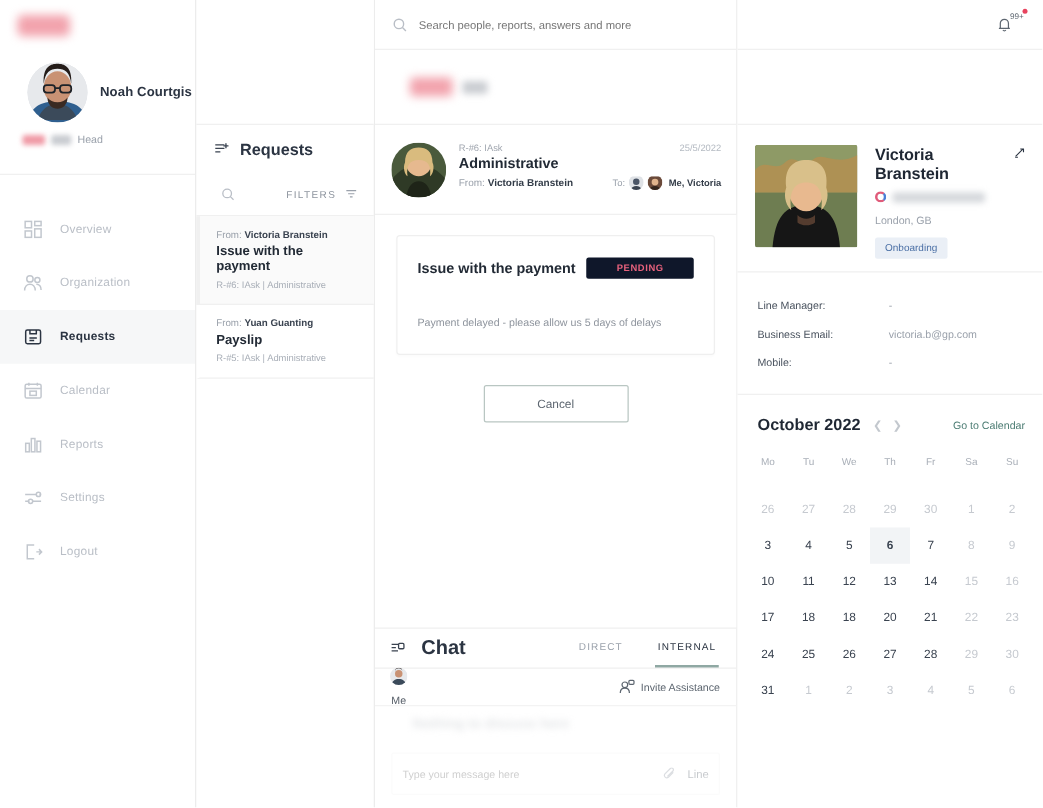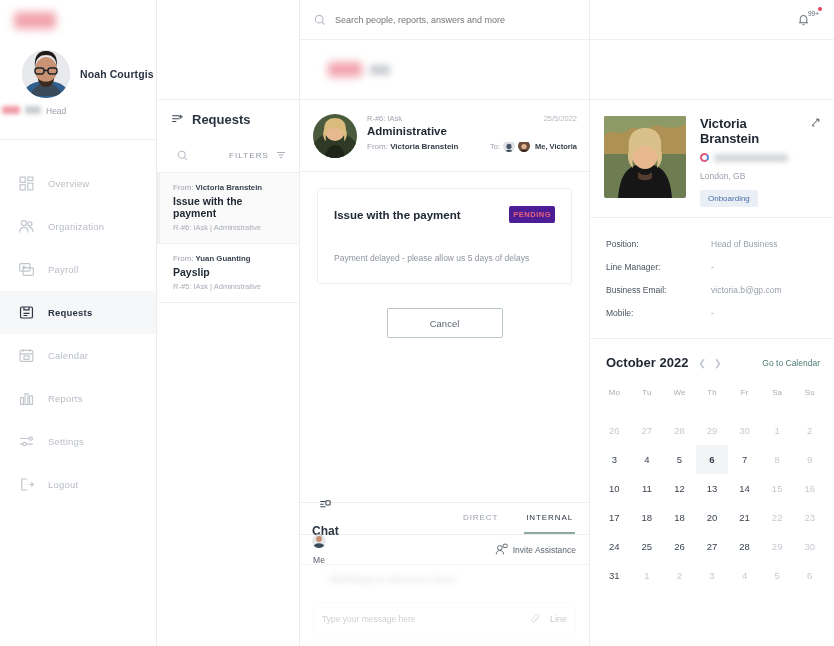--- a/index.html
+++ b/index.html
@@ -37,22 +37,22 @@
     overflow: hidden; flex: 0 0 48px;
     background: #d9dde2;
     position: relative;
   }
   .avatar-lg .face { position: absolute; inset: 0; }
   .profile-name {
     font-size: 10.5px; font-weight: bold; color: #2b3442;
     margin-left: 10px; letter-spacing: .1px;
   }
   .profile-role {
-    display: flex; align-items: flex-start; gap: 5px;
-    padding-left: 2px; margin-top: 8px;
+    display: flex; align-items: flex-end; gap: 5px;
+    padding-left: 18px; margin-top: 8px;
   }
   .role-blur1 { width: 18px; height: 8px; background: #f09aa6; filter: blur(2.2px); border-radius: 2px; }
   .role-blur2 { width: 16px; height: 8px; background: #c9ccd1; filter: blur(2.2px); border-radius: 2px; }
   .role-text { font-size: 8.5px; color: #9aa1ab; }
 
   .nav { padding-top: 22px; }
   .nav-item {
     display: flex; align-items: center; gap: 13px;
     height: 43px; padding-left: 18px;
     cursor: pointer; position: relative;
@@ -119,39 +119,39 @@
   .body-scroll { flex: 1; overflow: hidden; background: #fff; padding: 16px 17px 0; }
   .msg-card {
     border: 1px solid #efefef; border-radius: 3px;
     padding: 17px 16px 20px; background: #fff;
     box-shadow: 0 1px 2px rgba(0,0,0,.015);
   }
   .card-top { display: flex; align-items: center; justify-content: space-between; }
   .card-title { font-size: 11.5px; font-weight: bold; color: #222a35; }
   .badge-pending {
     font-size: 7.5px; font-weight: bold; letter-spacing: .5px;
-    color: #e8627d; background: #4c1d95;
-    padding: 4px 4px; border-radius: 2px;
+    color: #e8627d; background: #0f172a;
+    padding: 4px 24px; border-radius: 2px;
   }
   .card-body { font-size: 8.5px; color: #8e949d; margin-top: 30px; }
   .cancel-wrap { display: flex; justify-content: center; margin-top: 24px; }
   .cancel-btn {
     width: 116px; height: 30px; border: 1px solid #b9c6c2;
     background: #fff; color: #5d6670; font-size: 9.5px;
     border-radius: 2px; cursor: pointer;
     font-family: "Liberation Sans", sans-serif;
   }
 
   
   .chat-sec { border-top: 1px solid #efefef; }
   .chat-tabs {
     display: flex; align-items: center; height: 32px;
     padding: 0 14px 0 12px; border-bottom: 1px solid #efefef;
   }
-  .chat-lbl { font-size: 12px; font-weight: bold; color: #2b3442; display: flex; align-items: center; gap: 13px; flex-direction: column; }
+  .chat-lbl { font-size: 16px; font-weight: bold; color: #2b3442; display: flex; align-items: center; gap: 13px; }
   .tabs-right { margin-left: auto; display: flex; gap: 24px; height: 100%; align-items: flex-start; }
   .tab {
     font-size: 8px; letter-spacing: .9px; color: #9aa1ab;
     height: 100%; display: flex; align-items: center; cursor: pointer;
     border-bottom: 2px solid transparent; padding: 0 2px;
   }
   .tab.active { color: #2b3442; border-bottom: 2px solid #8fa8a3; }
   .chat-me-row {
     display: flex; align-items: center; height: 30px;
     padding: 0 13px 0 12px; border-bottom: 1px solid #f3f3f3;
@@ -252,28 +252,20 @@
         <span class="nav-label">Overview</span>
       </div>
       <div class="nav-item">
         <svg class="nico" viewBox="0 0 20 20">
           <circle cx="7" cy="6" r="3"></circle>
             <circle cx="14" cy="7" r="2.4"></circle>
           <path d="M2 17c0-4 2.5-6 5-6s5 2 5 6"></path>
             <path d="M13 11c2.5 0 4.5 2 4.5 5.5"></path>
         </svg>
         <span class="nav-label">Organization</span>
-      </div>
-      <div class="nav-item">
-        <svg class="nico" viewBox="0 0 20 20">
-          <rect x="2" y="3" width="12" height="9" rx="1"></rect>
-            <rect x="6" y="8" width="12" height="9" rx="1"></rect>
-          <path d="M10.5 7.5h-5m2-2-2 2 2 2"></path>
-        </svg>
-        <span class="nav-label">Payroll</span>
       </div>
       <div class="nav-item active">
         <svg class="nico" viewBox="0 0 20 20">
           <rect x="3" y="3.5" width="14" height="13" rx="1.6"></rect>
           <path d="M7 3.5V7h6V3.5"></path>
             <path d="M6.5 11h7M6.5 13.5h4.5"></path>
         </svg>
         <span class="nav-label">Requests</span>
       </div>
       <div class="nav-item">
@@ -507,24 +499,20 @@
             <span class="ring"></span>
             <span class="comp-blur"></span>
           </div>
           <div class="rp-loc">London, GB</div>
           <span class="rp-status">Onboarding</span>
         </div>
       </div>
     </div>
 
     <div class="rp-fields">
-      <div class="fld">
-        <span class="fld-k">Position:</span>
-        <span class="fld-v">Head of Business</span>
-      </div>
       <div class="fld">
         <span class="fld-k">Line Manager:</span>
         <span class="fld-v">-</span>
       </div>
       <div class="fld">
         <span class="fld-k">Business Email:</span>
         <span class="fld-v">victoria.b@gp.com</span>
       </div>
       <div class="fld">
         <span class="fld-k">Mobile:</span>

